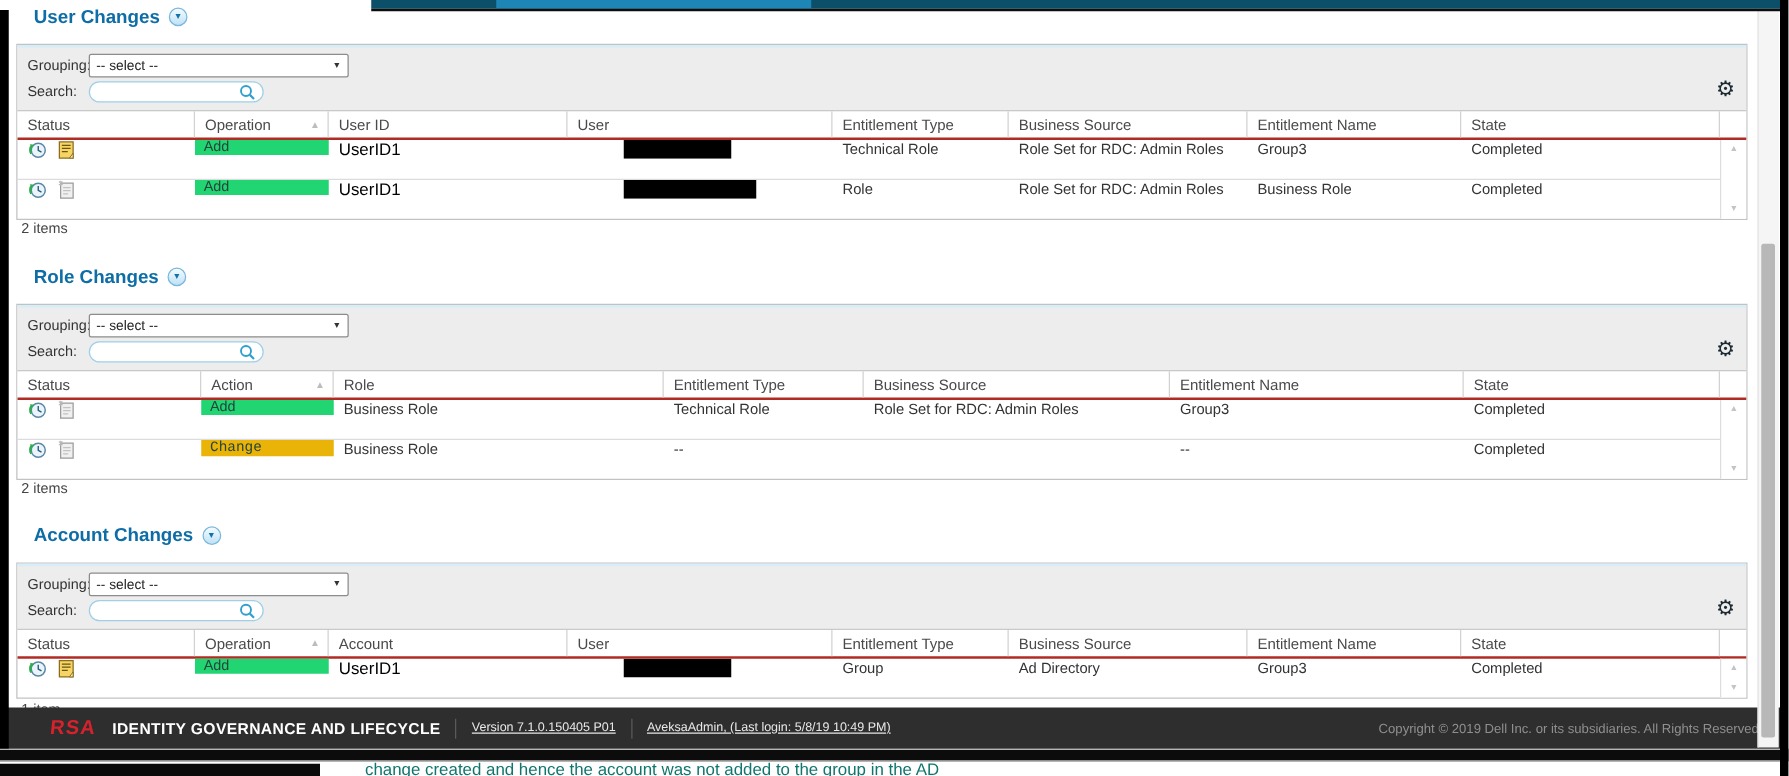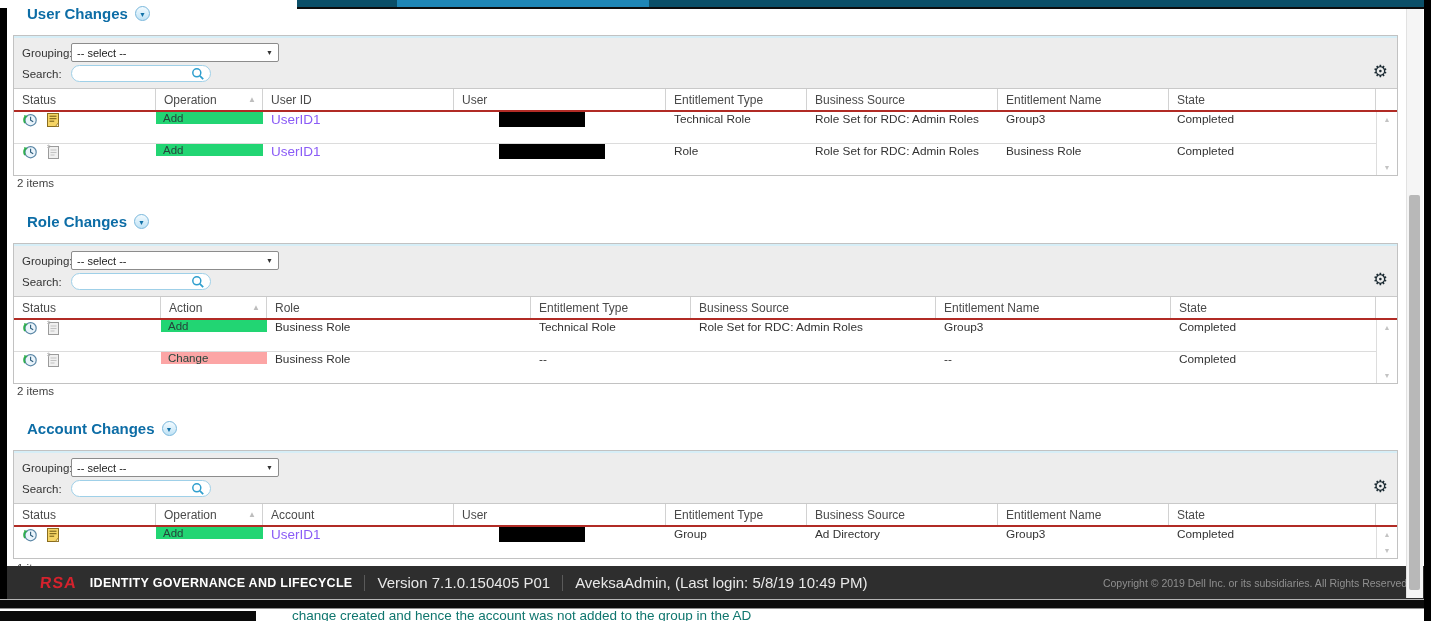--- a/index.html
+++ b/index.html
@@ -28,42 +28,42 @@
   
   .thead{display:flex;height:21px;border-bottom:2px solid #b12b25;background:#fff;}
   .th{display:flex;align-items:center;padding:0 6px 0 8px;font-size:12px;color:#4a4a4a;border-right:1px solid #d2d2d2;box-sizing:border-box;white-space:nowrap;overflow:hidden;cursor:pointer;}
   .th .lbl{flex:1;}
   .sort-arrow{font-size:8px;color:#bdbdbd;margin-left:4px;}
   .rows{position:relative;padding-right:21px;}
   .tr{display:flex;height:31px;align-items:flex-start;}
   .tr + .tr{border-top:1px solid #dcdcdc;}
   .td{display:flex;align-items:center;padding-left:8px;font-size:11.8px;color:#333;box-sizing:border-box;white-space:nowrap;overflow:hidden;}
   .td.op{padding-left:7px;font-size:11.5px;color:#25443b;}
-  .td.big{font-size:13.5px;color:#8b5cf6;}
+  .td.big{font-size:13.5px;color:#000000;}
   .td.status-cell{gap:7px;}
   .redacted{height:15px;background:#000;margin-left:37px;flex:0 0 auto;}
   .vscroll{position:absolute;top:0;right:0;bottom:0;width:21px;border-left:1px solid #ddd;background:#fff;display:flex;flex-direction:column;justify-content:space-between;align-items:center;padding:4px 0;box-sizing:border-box;}
   .varrow{font-size:7px;color:#c3c3c3;line-height:1;cursor:pointer;}
   .items{position:absolute;left:17px;font-size:11.5px;color:#444;white-space:nowrap;}
 
   
   .topbar{position:absolute;left:297px;top:0;width:1127px;height:7px;background:#0b4f68;z-index:50;}
   .topbar-thumb{position:absolute;left:100px;top:0;width:252px;height:7px;background:#1e86b6;}
   .topbar-edge{position:absolute;left:297px;top:7px;width:1127px;height:2px;background:#0d0d0d;z-index:50;}
   .frame-left{position:absolute;left:0;top:8px;width:7px;height:592px;background:#000;z-index:50;}
   .frame-right{position:absolute;left:1424px;top:0;width:7px;height:621px;background:#000;z-index:55;}
   .pagescroll{position:absolute;left:1406px;top:9px;width:16px;height:589px;background:#f5f5f5;border-left:1px solid #e2e2e2;z-index:45;}
   .pagescroll-thumb{position:absolute;left:2px;top:186px;width:11px;height:395px;background:#b8b8b8;border-radius:2px;}
 
   
   .footerbar{position:absolute;left:0;top:566px;width:1424px;height:33px;background:#2e2e2e;z-index:40;display:flex;align-items:center;padding-left:40px;box-sizing:border-box;}
   .rsa-logo{color:#d5222d;font-weight:800;font-size:16px;letter-spacing:1px;transform:skewX(-6deg);}
   .footer-product{color:#fff;font-weight:bold;font-size:12.5px;letter-spacing:.3px;margin-left:13px;white-space:nowrap;}
   .fsep{border-left:1px solid #5a5a5a;height:16px;margin:0 12px;}
-  .footer-meta{color:#e8e8e8;font-size:15px;white-space:nowrap;}
+  .footer-meta{color:#e8e8e8;font-size:10px;white-space:nowrap;text-decoration:underline;}
   .footer-copy{position:absolute;right:14px;color:#8f8f8f;font-size:10.5px;white-space:nowrap;}
 
   .blackbar{position:absolute;left:0;top:599px;width:1431px;height:8px;background:#0c0c0c;border-top:1px solid #b5b5b5;border-bottom:1px solid #8f8f8f;box-sizing:content-box;z-index:52;}
   .bottom-clip{position:absolute;left:292px;top:608px;height:13px;overflow:hidden;font-size:13.5px;color:#0f766e;z-index:41;white-space:nowrap;}
   .bottom-blackrect{position:absolute;left:0;top:611px;width:256px;height:10px;background:#0a0a0a;z-index:41;}
 </style>
 </head>
 <body>
 
 <div id="page">
@@ -286,21 +286,21 @@
               <span style="display: inline-flex; width: 16px; height: 16px; flex: 0 0 16px;">
                 <svg width="16" height="16" viewBox="0 0 16 16">
                   <rect x="3.5" y="2.5" width="10" height="12" fill="#f0f0f0" stroke="#9b9b9b"></rect>
                   <line x1="5.5" y1="6" x2="11.5" y2="6" stroke="#c2c2c2" stroke-width="1"></line>
                   <line x1="5.5" y1="8.5" x2="11.5" y2="8.5" stroke="#c2c2c2" stroke-width="1"></line>
                   <line x1="5.5" y1="11" x2="9.5" y2="11" stroke="#c2c2c2" stroke-width="1"></line>
                   <path d="M2.2 1.2 L5 4 M5 1.2 L2.2 4 M3.6 0.6 L3.6 4.6" stroke="#b9b9b9" stroke-width="0.9"></path>
                 </svg>
               </span>
             </div>
-            <div class="td op" style="width: 106px; background: #fca5a5;">Change</div>
+            <div class="td op" style="width: 106px; background: #eab308; font-family: Liberation Mono, monospace;">Change</div>
             <div class="td" style="width: 264px;">Business Role</div>
             <div class="td" style="width: 160px;">--</div>
             <div class="td" style="width: 245px;"></div>
             <div class="td" style="width: 235px;">--</div>
             <div class="td" style="width: 205px;">Completed</div>
           </div>
           <div class="vscroll">
           <span class="varrow">▲</span>
           <span class="varrow">▼</span>
         </div>

